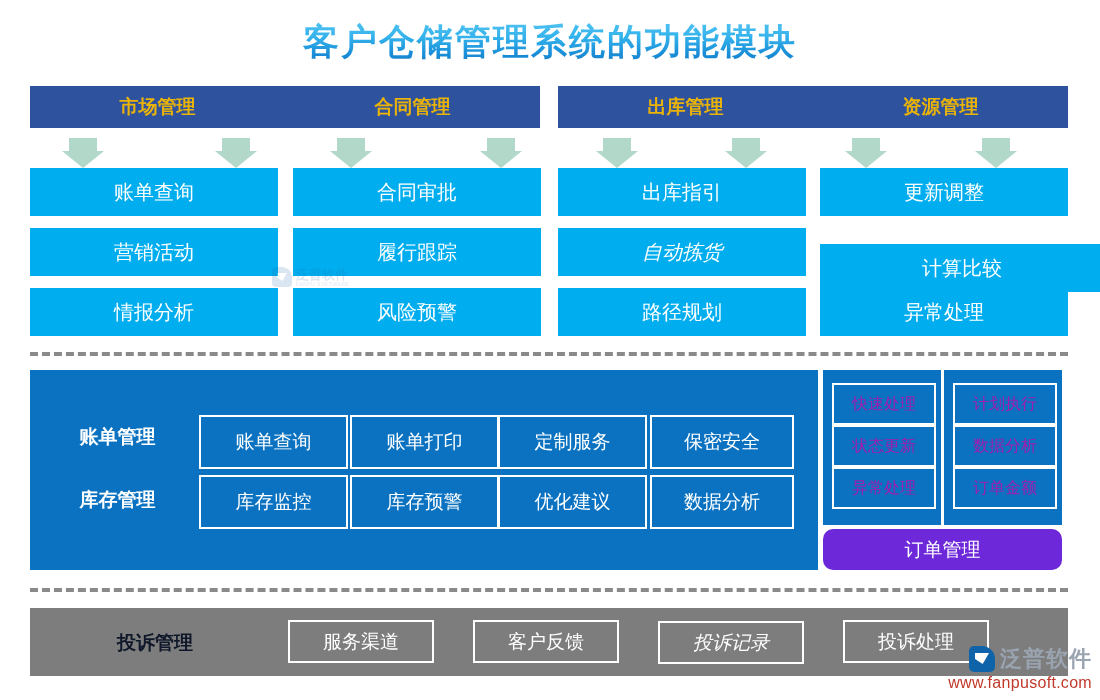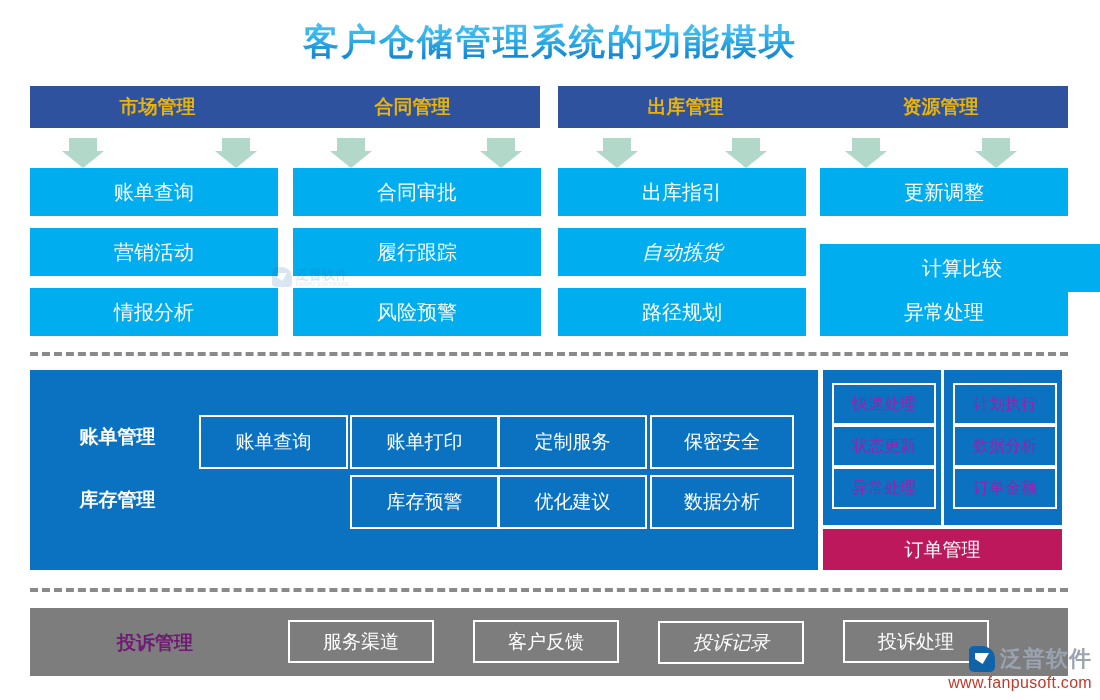--- a/index.html
+++ b/index.html
@@ -56,28 +56,28 @@
     color:#ffffff;font-size:19px;
     display:flex;align-items:center;justify-content:center;
   }
   .sidecol{position:absolute;background:#0a72c0;}
   .sbox{
     position:absolute;border:2px solid #ffffff;
     color:#a21caf;font-size:16px;
     display:flex;align-items:center;justify-content:center;
   }
   .orderbar{
-    position:absolute;background:#be185d;color:#ffffff;font-size:19px;
-    display:flex;align-items:center;justify-content:center;
+    position:absolute;background:#6d28d9;color:#ffffff;font-size:19px;
+    display:flex;align-items:center;justify-content:center;border-radius:10px;
   }
 
   
   .graybar{position:absolute;background:#7d7d7d;}
   .gray-label{
-    position:absolute;color:#701a75;font-size:19px;font-weight:bold;
+    position:absolute;color:#0f172a;font-size:19px;font-weight:bold;
     display:flex;align-items:center;justify-content:center;
   }
   .gbox{
     position:absolute;border:2px solid #ffffff;
     color:#ffffff;font-size:19px;
     display:flex;align-items:center;justify-content:center;
   }
 
   
   .wm-center{
@@ -189,20 +189,21 @@
   <div class="midpanel" style="left:30px;top:370px;width:788px;height:200px;"></div>
 
   <div class="mid-label" style="left:50px;top:415px;width:135px;height:44px;">账单管理</div>
   <div class="mid-label" style="left:50px;top:478px;width:135px;height:44px;">库存管理</div>
 
   <div class="obox" style="left:199px;top:415px;width:145px;height:50px;">账单查询</div>
   <div class="obox" style="left:350px;top:415px;width:145px;height:50px;">账单打印</div>
   <div class="obox" style="left:498px;top:415px;width:145px;height:50px;">定制服务</div>
   <div class="obox" style="left:650px;top:415px;width:140px;height:50px;">保密安全</div>
 
+  <div class="obox" style="left:199px;top:475px;width:145px;height:50px;">库存监控</div>
   <div class="obox" style="left:350px;top:475px;width:145px;height:50px;">库存预警</div>
   <div class="obox" style="left:498px;top:475px;width:145px;height:50px;">优化建议</div>
   <div class="obox" style="left:650px;top:475px;width:140px;height:50px;">数据分析</div>
 
   <div class="sidecol" style="left:823px;top:370px;width:118px;height:155px;"></div>
   <div class="sidecol" style="left:944px;top:370px;width:118px;height:155px;"></div>
 
   <div class="sbox" style="left:832px;top:383px;width:100px;height:38px;">快速处理</div>
   <div class="sbox" style="left:832px;top:425px;width:100px;height:38px;">状态更新</div>
   <div class="sbox" style="left:832px;top:467px;width:100px;height:38px;">异常处理</div>

